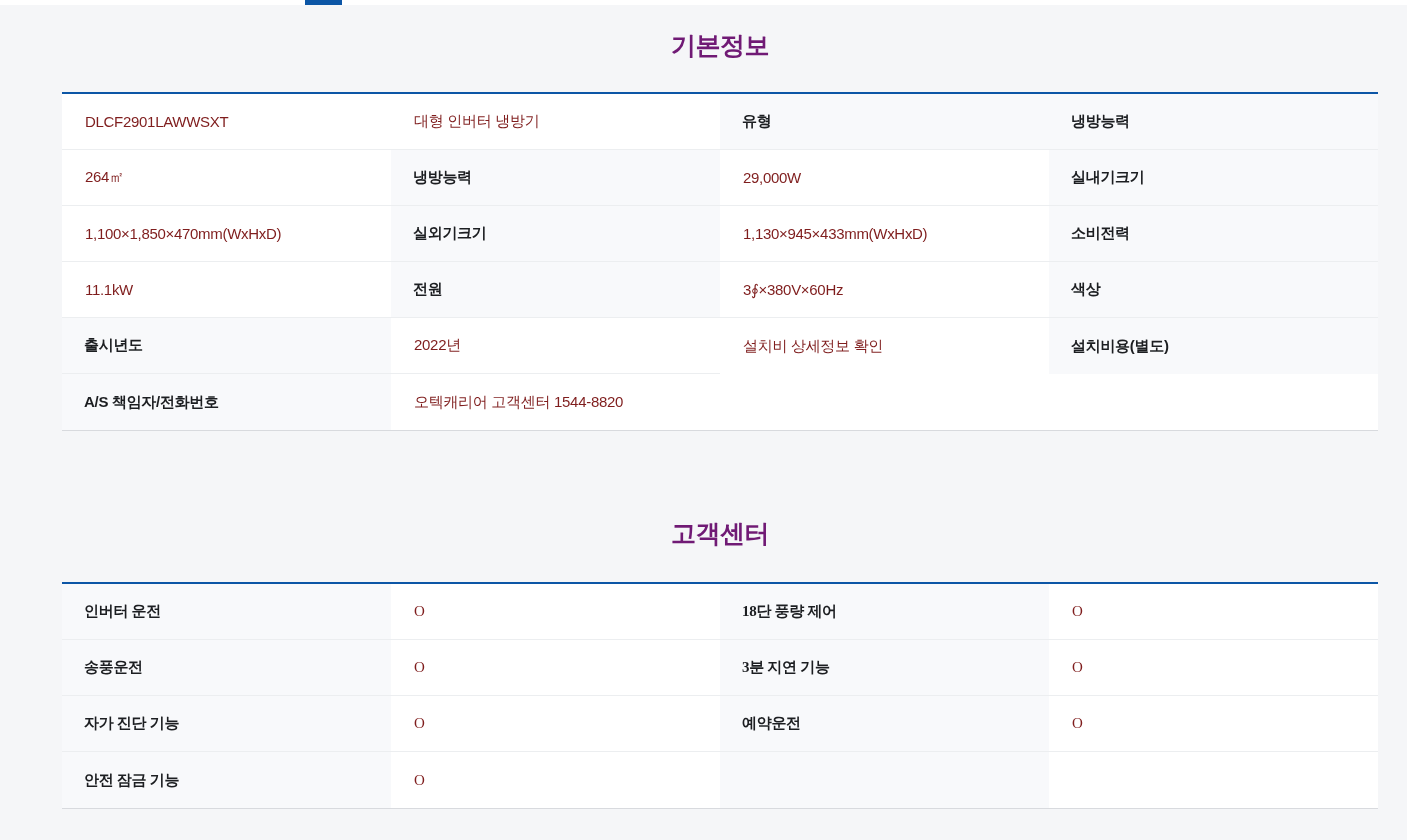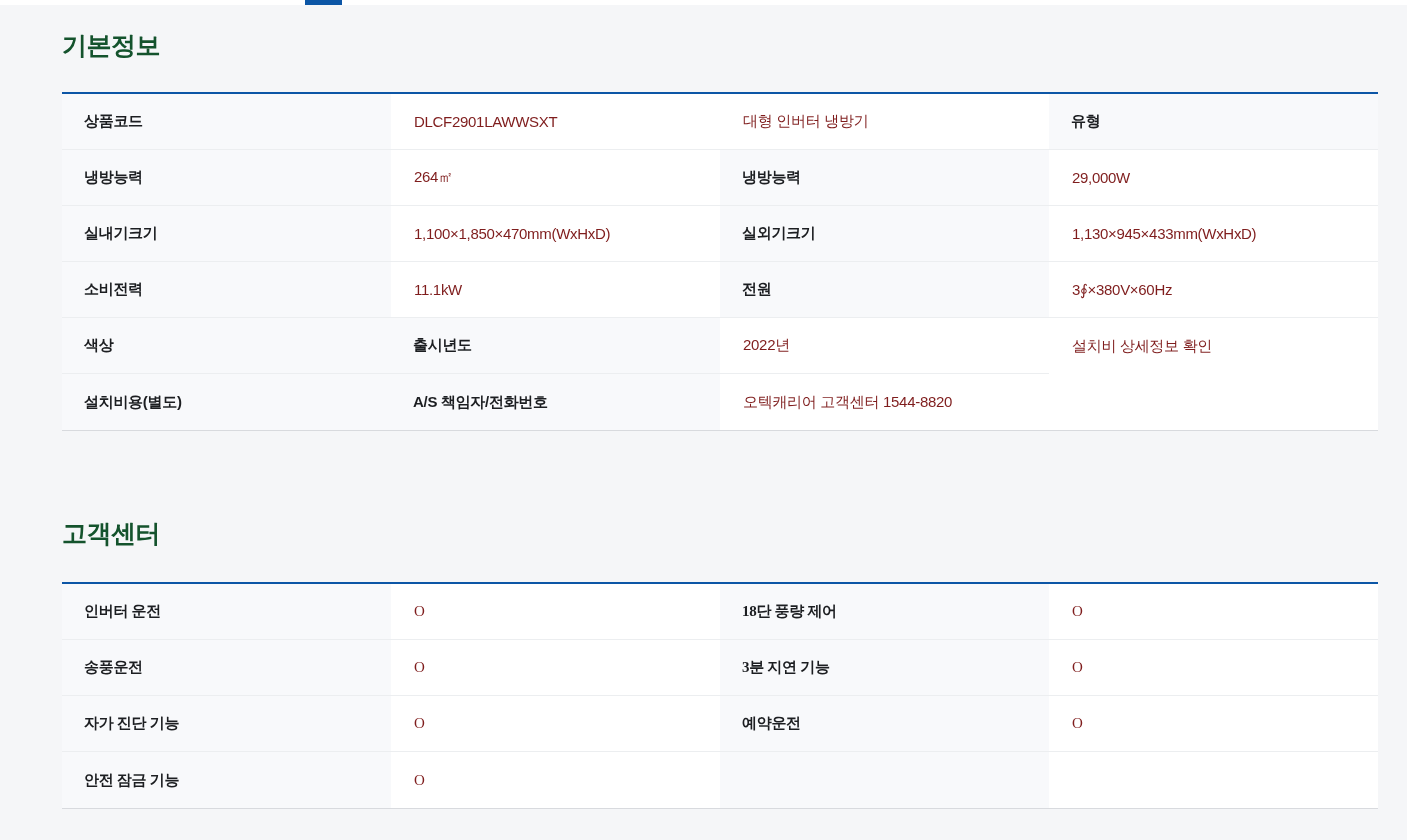--- a/index.html
+++ b/index.html
@@ -27,22 +27,23 @@
   }
   .content {
     margin: 0 29px 0 62px; 
   }
   .section-title {
     margin: 0;
     padding: 0;
     font-size: 25px;
     line-height: 30px;
     font-weight: bold;
-    color: #14532d;
+    color: #701a75;
     letter-spacing: -0.5px;
+    text-align: center;
   }
   .section-title.first { margin-top: 25px; }
   .section-title.second { margin-top: 87px; }
   .spec-table {
     margin-top: 32px;
     display: grid;
     grid-template-columns: repeat(4, 1fr);
     border-top: 2px solid #0c56a6;
     border-bottom: 1px solid #d8dade;
     background: #ffffff;
@@ -74,21 +75,20 @@
 
 <div class="topbar">
   <div class="tab-indicator"></div>
 </div>
 
 <div class="content">
 
   <h2 class="section-title first">기본정보</h2>
 
   <div class="spec-table">
-    <div class="cell label">상품코드</div>
     <div class="cell value">DLCF2901LAWWSXT</div>
     <div class="cell value">대형 인버터 냉방기</div>
     <div class="cell label">유형</div>
 
     <div class="cell label">냉방능력</div>
     <div class="cell value">264㎡</div>
     <div class="cell label">냉방능력</div>
     <div class="cell value">29,000W</div>
 
     <div class="cell label">실내기크기</div>

